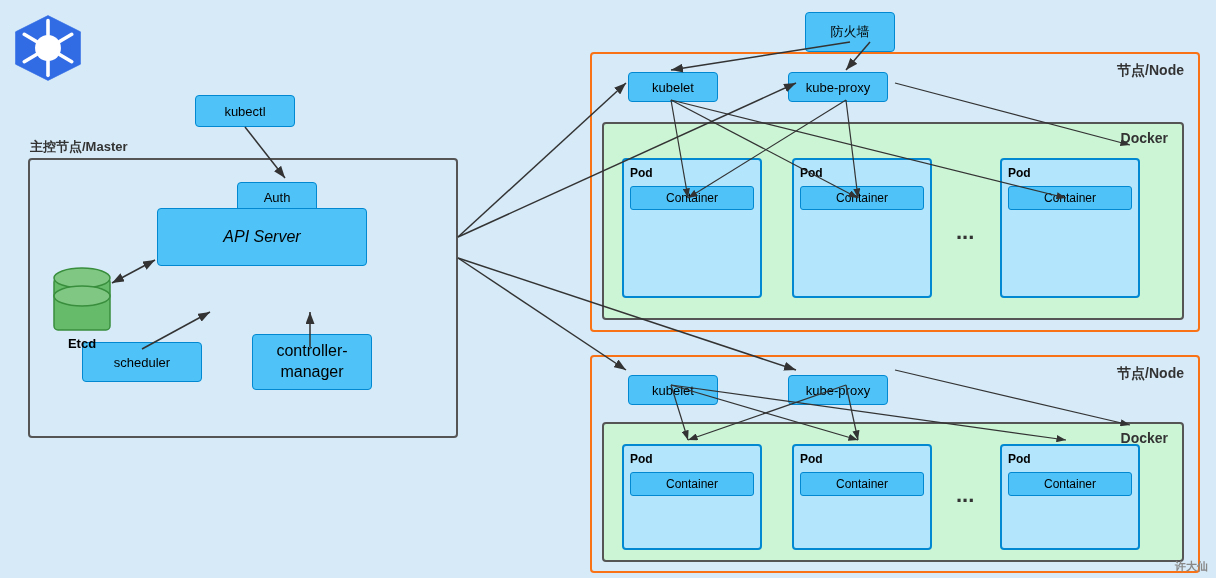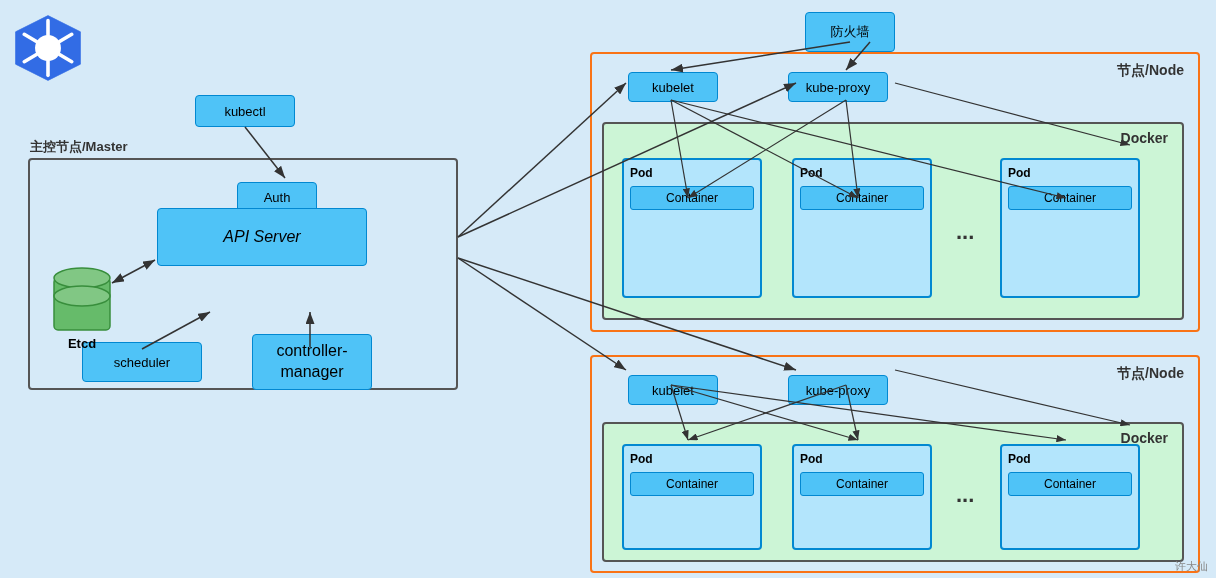--- a/index.html
+++ b/index.html
@@ -26,21 +26,21 @@
       width: 72px;
       height: 72px;
     }
 
     
     .master-box {
       position: absolute;
       top: 158px;
       left: 28px;
       width: 430px;
-      height: 232px;
+      height: 280px;
       border: 2px solid #555;
       background: transparent;
       border-radius: 4px;
     }
     .master-label {
       position: absolute;
       top: -22px;
       left: 0;
       font-size: 13px;
       color: #333;
@@ -149,20 +149,21 @@
       pointer-events: none;
     }
 
     
     .watermark {
       position: absolute;
       bottom: 4px;
       right: 8px;
       font-size: 11px;
       color: #888;
+      font-weight: bold;
     }
   </style>
 </head>
 <body>
 
 <div class="diagram-container">
 
   <div class="k8s-logo">
     <svg viewBox="0 0 100 100" xmlns="http://www.w3.org/2000/svg">
       <polygon points="50,5 95,27.5 95,72.5 50,95 5,72.5 5,27.5" fill="#326ce5" stroke="#326ce5"></polygon>

